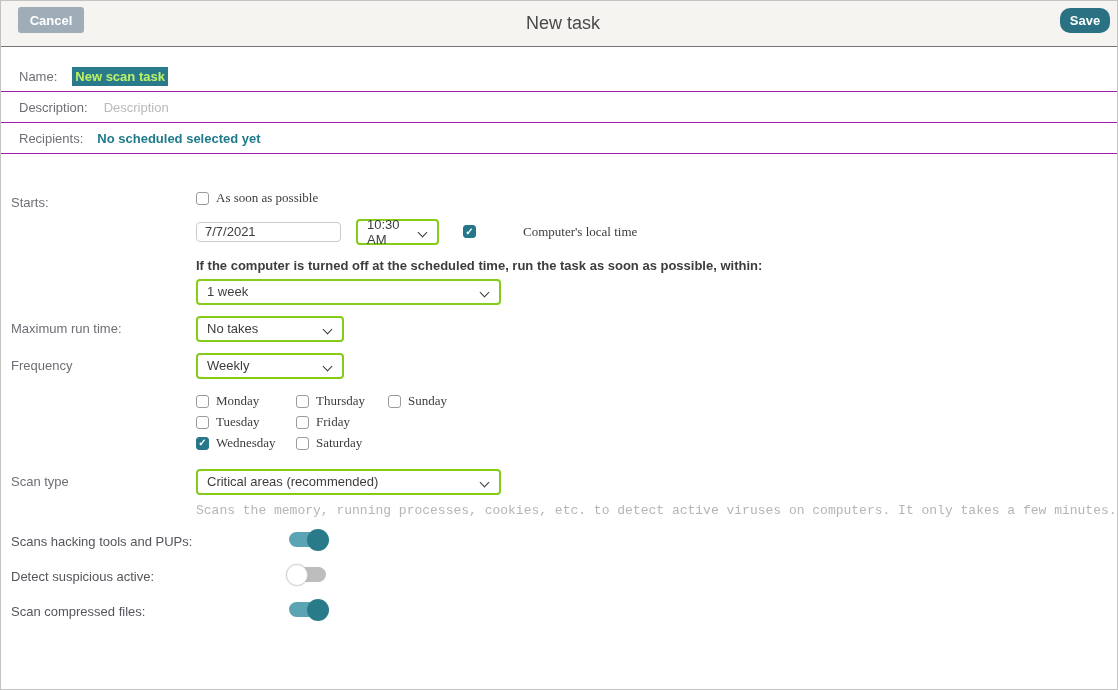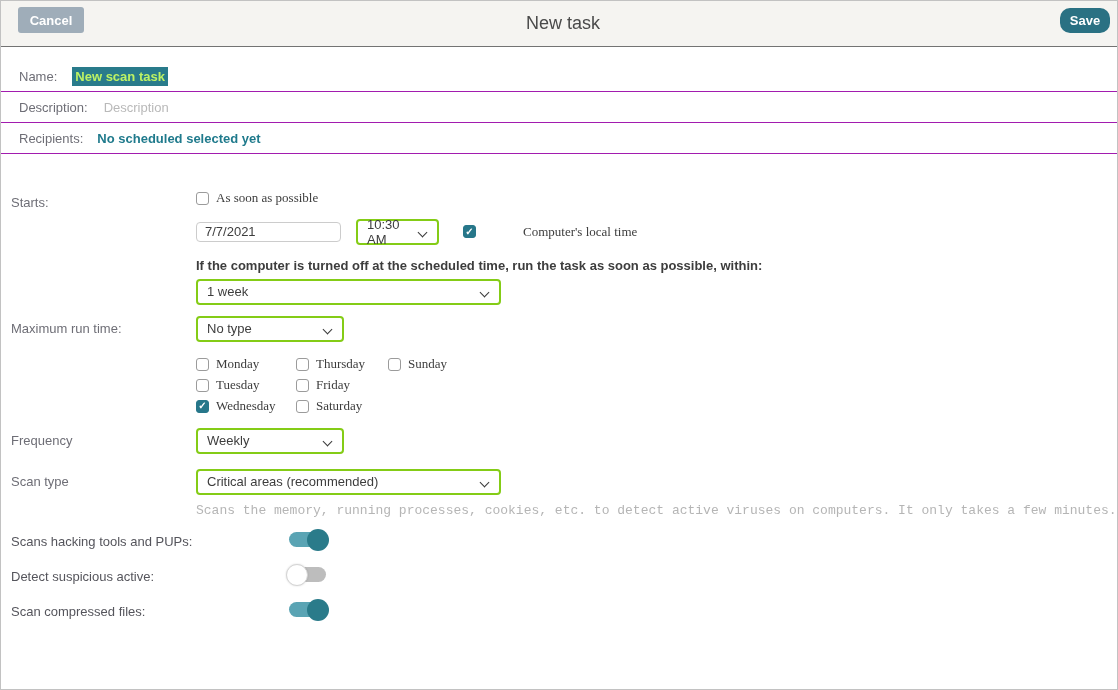--- a/index.html
+++ b/index.html
@@ -162,21 +162,31 @@
           <span>1 week</span>
           <span class="chev"></span>
         </div>
       </div>
     </div>
 
     <div class="frow mt-row">
       <span class="lbl">Maximum run time:</span>
       <div class="ctl">
         <div class="sel w-sm">
-          <span>No type</span>
+          <span>No takes</span>
+          <span class="chev"></span>
+        </div>
+      </div>
+    </div>
+
+    <div class="frow mt-row">
+      <span class="lbl">Frequency</span>
+      <div class="ctl">
+        <div class="sel w-sm">
+          <span>Weekly</span>
           <span class="chev"></span>
         </div>
       </div>
     </div>
 
     <div class="frow days-row">
       <span class="lbl"></span>
       <div class="ctl">
         <div class="days-grid">
           <label class="cb-line c1">
@@ -200,30 +210,20 @@
             <span class="cb-label">Friday</span>
           </label>
           <label class="cb-line c1">
             <span class="cb checked"></span>
             <span class="cb-label">Wednesday</span>
           </label>
           <label class="cb-line c2">
             <span class="cb"></span>
             <span class="cb-label">Saturday</span>
           </label>
-        </div>
-      </div>
-    </div>
-
-    <div class="frow mt-row">
-      <span class="lbl">Frequency</span>
-      <div class="ctl">
-        <div class="sel w-sm">
-          <span>Weekly</span>
-          <span class="chev"></span>
         </div>
       </div>
     </div>
 
 
     <div class="frow scan-type-row">
       <span class="lbl">Scan type</span>
       <div class="ctl">
         <div class="sel w-lg">
           <span>Critical areas (recommended)</span>

